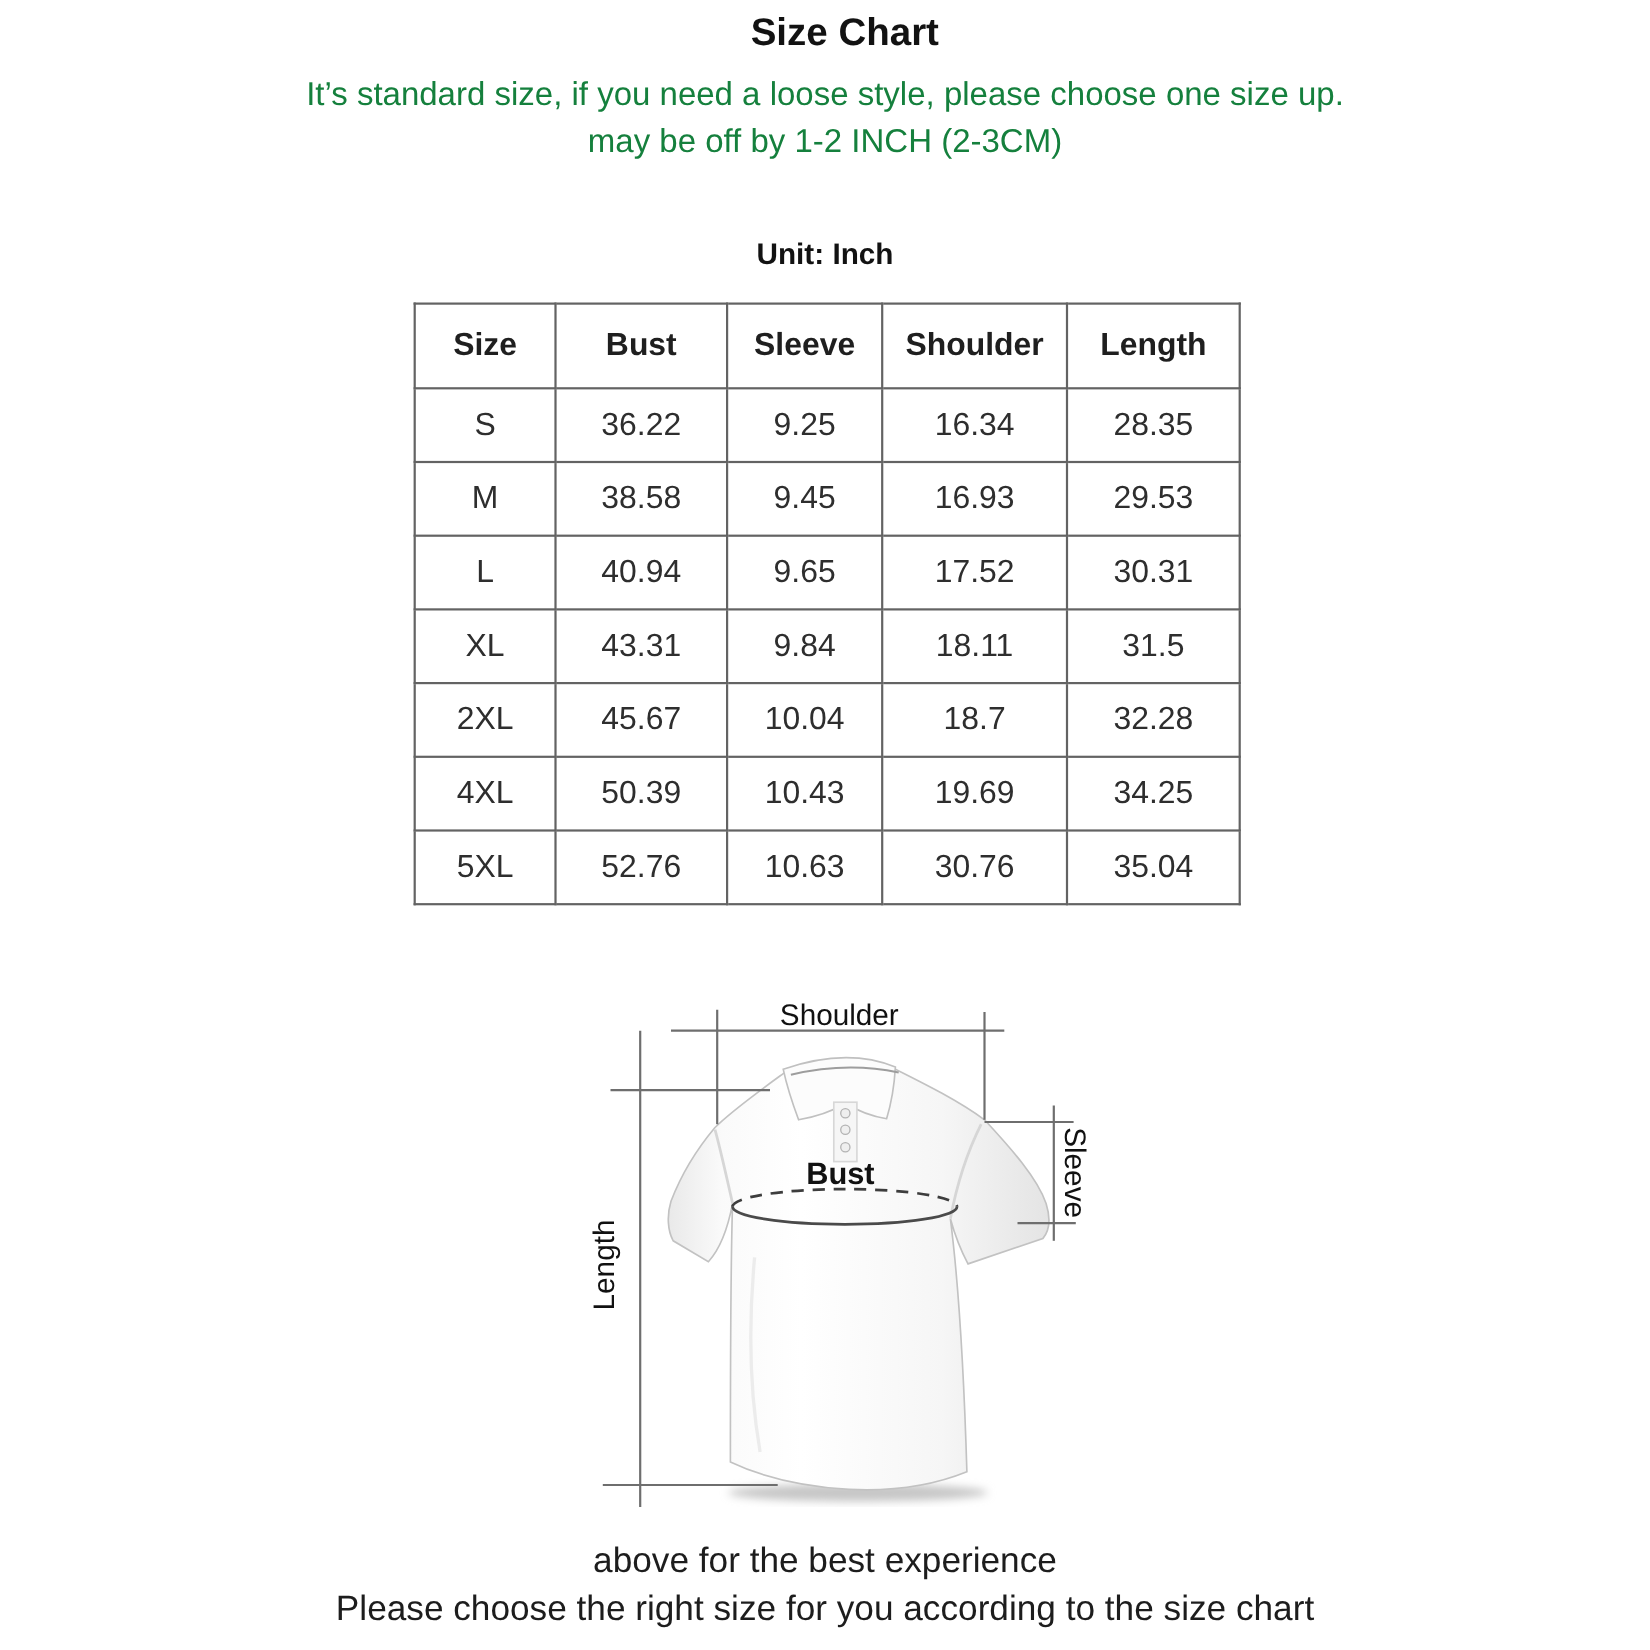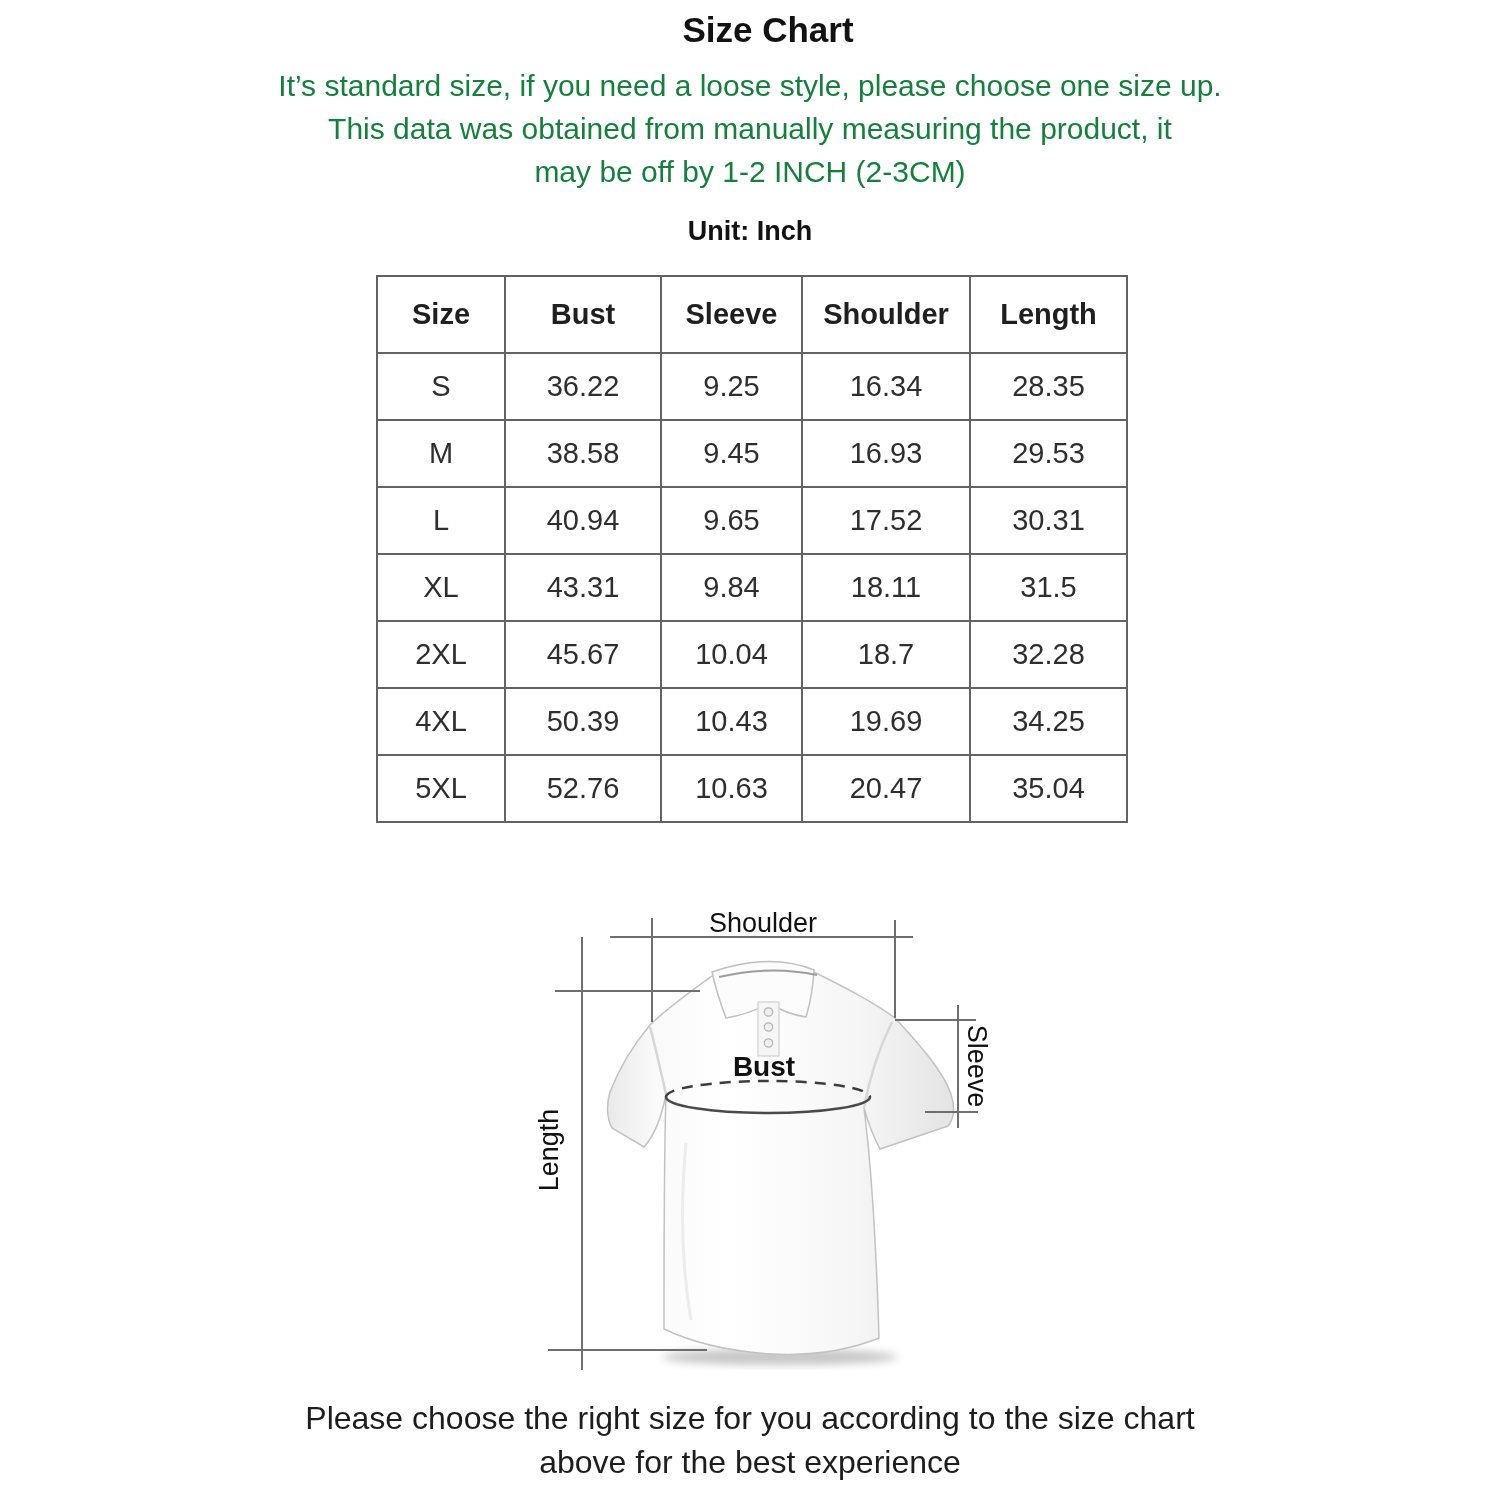--- a/index.html
+++ b/index.html
@@ -97,21 +97,20 @@
 </style>
 </head>
 <body>
 
 <div class="canvas">
 
   <div class="page-title">Size Chart</div>
 
   <div class="description">
     <div>It’s standard size, if you need a loose style, please choose one size up.</div>
-    <div>This data was obtained from manually measuring the product, it</div>
     <div>may be off by 1-2 INCH (2-3CM)</div>
   </div>
 
   <div class="unit-label">Unit: Inch</div>
 
   <table class="size-table">
       <thead>
         <tr>
           <th>Size</th>
           <th>Bust</th>
@@ -160,21 +159,21 @@
           <td>4XL</td>
           <td>50.39</td>
           <td>10.43</td>
           <td>19.69</td>
           <td>34.25</td>
         </tr>
         <tr>
           <td>5XL</td>
           <td>52.76</td>
           <td>10.63</td>
-          <td>20.47</td>
+          <td>30.76</td>
           <td>35.04</td>
         </tr>
       </tbody>
     </table>
 
   <svg class="diagram-svg" viewBox="0 0 560 492" xmlns="http://www.w3.org/2000/svg">
     <defs>
       <linearGradient id="gBody" x1="0" y1="0" x2="1" y2="0">
         <stop offset="0" stop-color="#e9e9e9"></stop>
         <stop offset="0.14" stop-color="#fafafa"></stop>
@@ -243,17 +242,17 @@
     <path d="M 166,199 A 102,16 0 0 1 370,199" fill="none" stroke="#3d3d3d" stroke-width="2.5" stroke-dasharray="11,8"></path>
     <path d="M 370,199 A 102,16 0 0 1 166,199" fill="none" stroke="#4a4a4a" stroke-width="2.5"></path>
 
     <text class="svg-label" x="263" y="34" text-anchor="middle">Shoulder</text>
     <text class="svg-label-bust" x="264" y="178" text-anchor="middle">Bust</text>
     <text class="svg-label" x="58" y="252" text-anchor="middle" transform="rotate(-90 58 252)">Length</text>
     <text class="svg-label" x="468" y="168" text-anchor="middle" transform="rotate(90 468 168)">Sleeve</text>
   </svg>
 
   <div class="footer-note">
+    <div>above for the best experience</div>
     <div>Please choose the right size for you according to the size chart</div>
-    <div>above for the best experience</div>
   </div>
 
 </div>
 
 </body></html>

